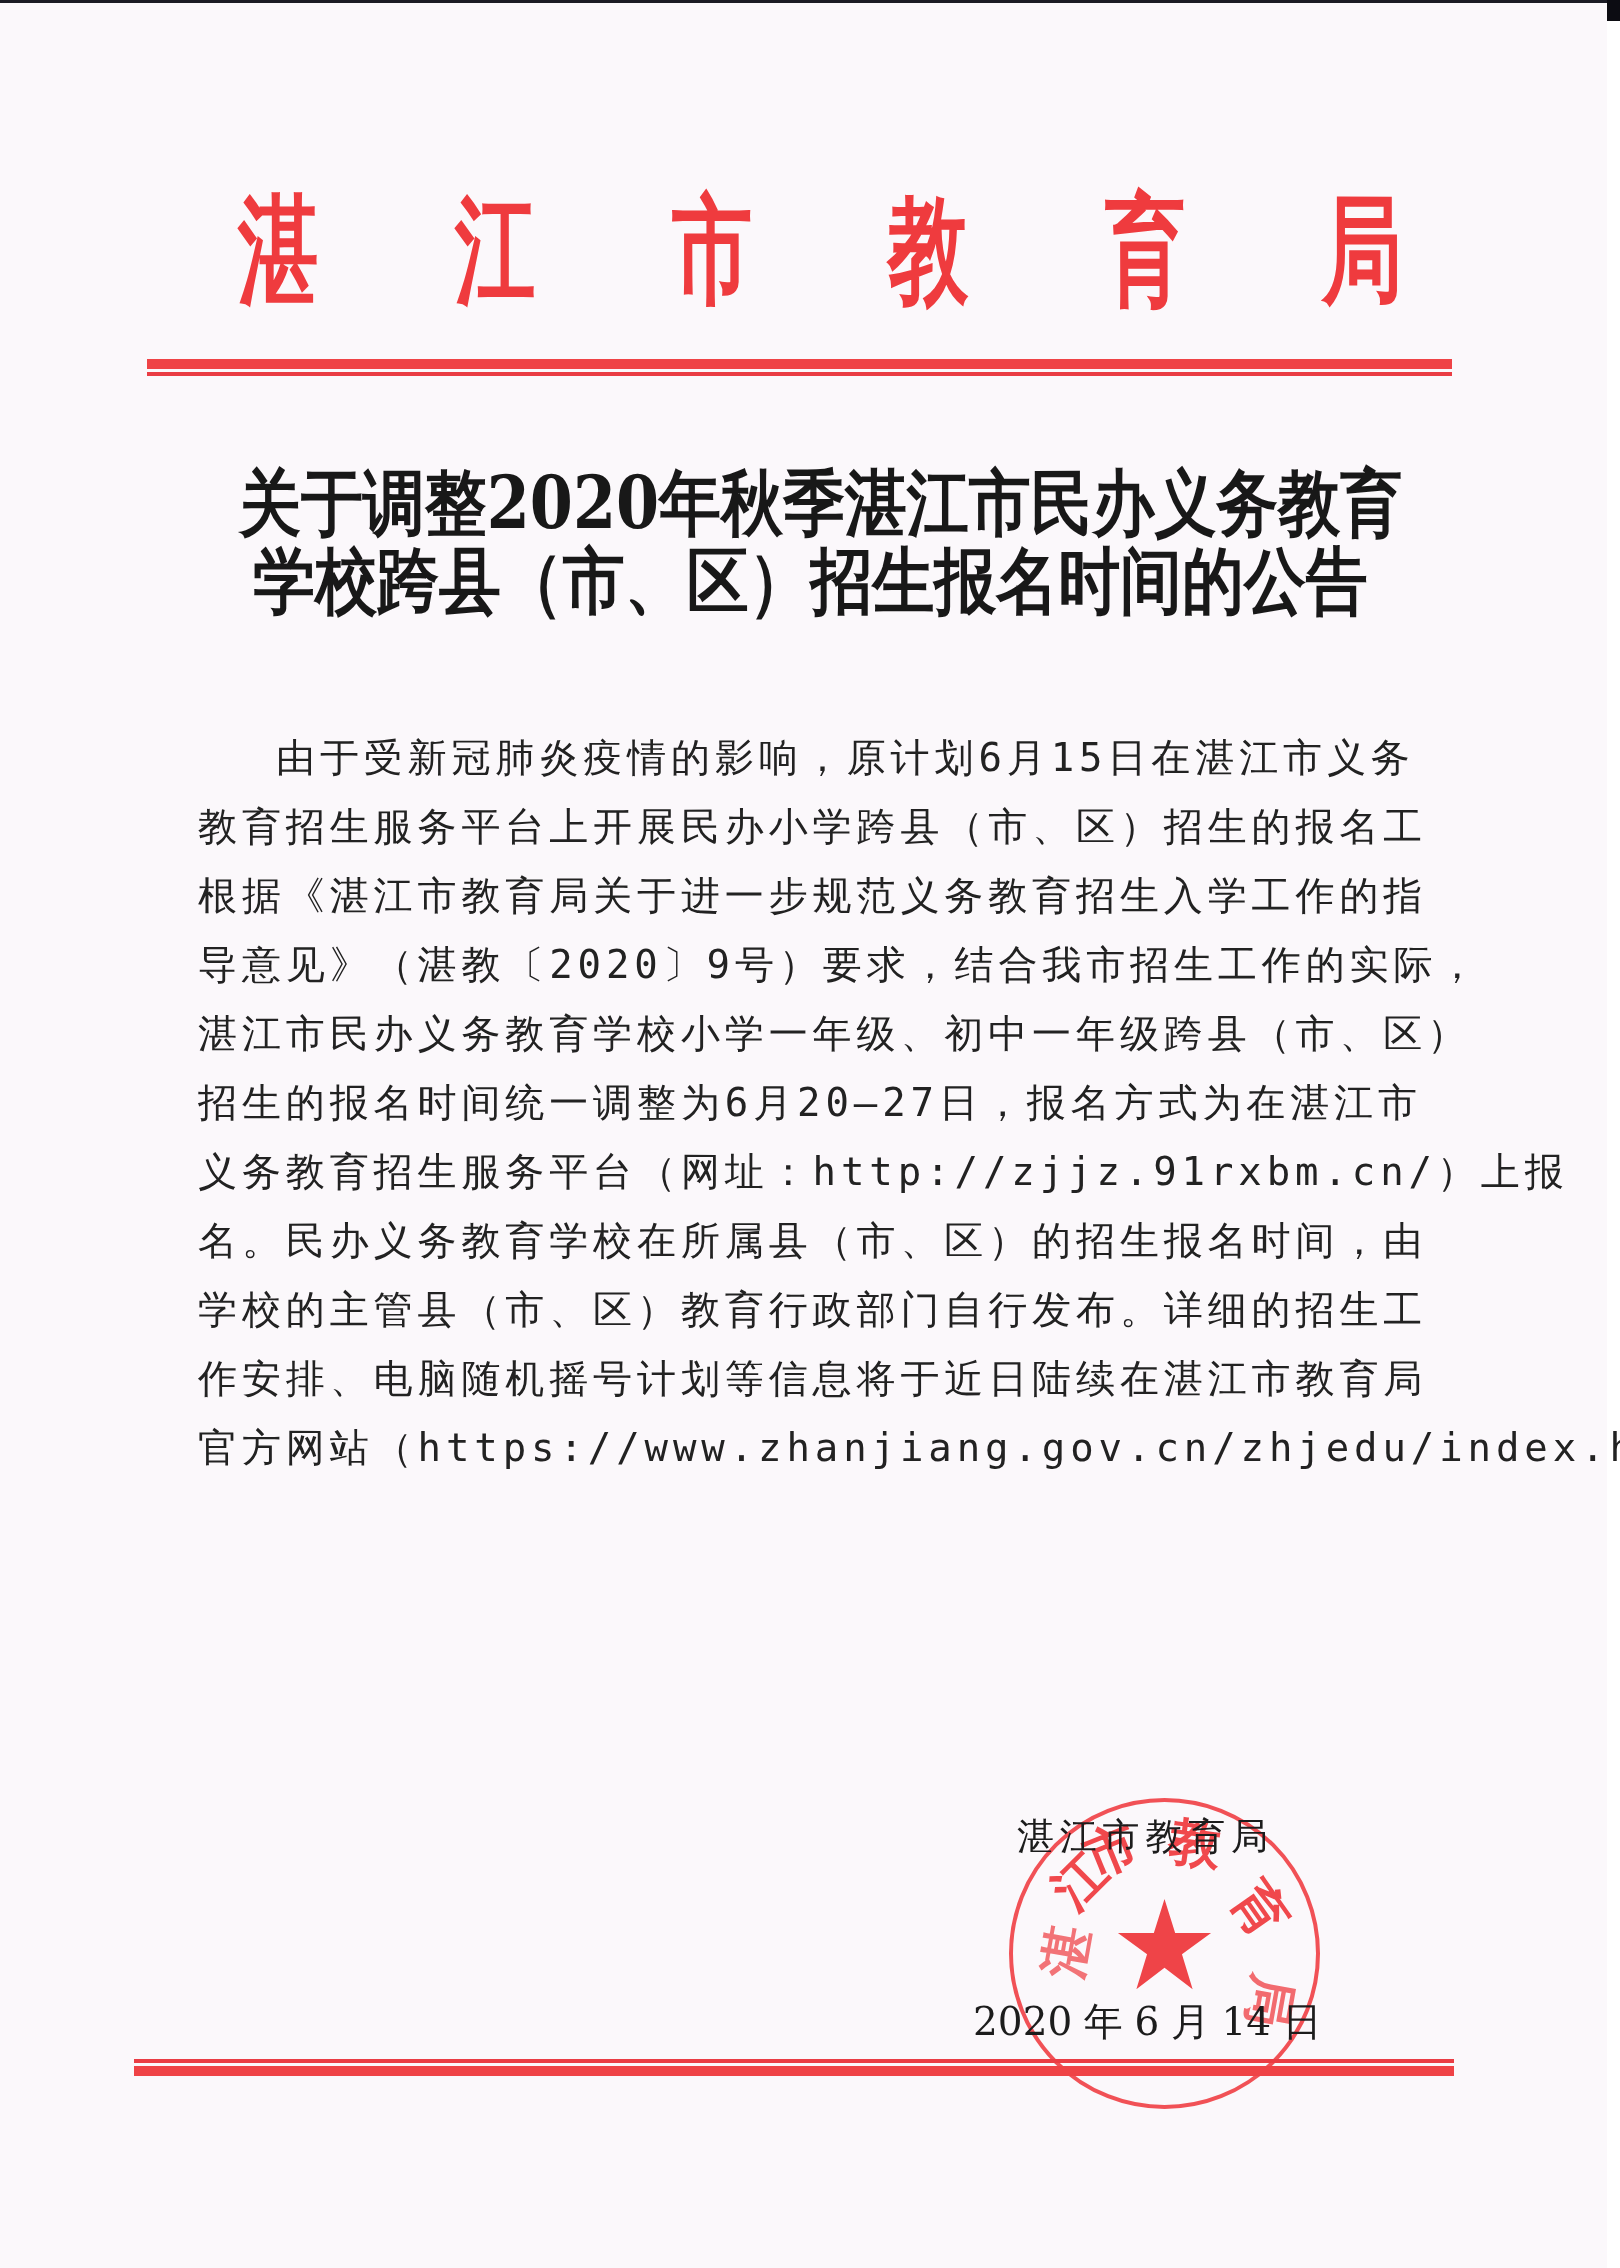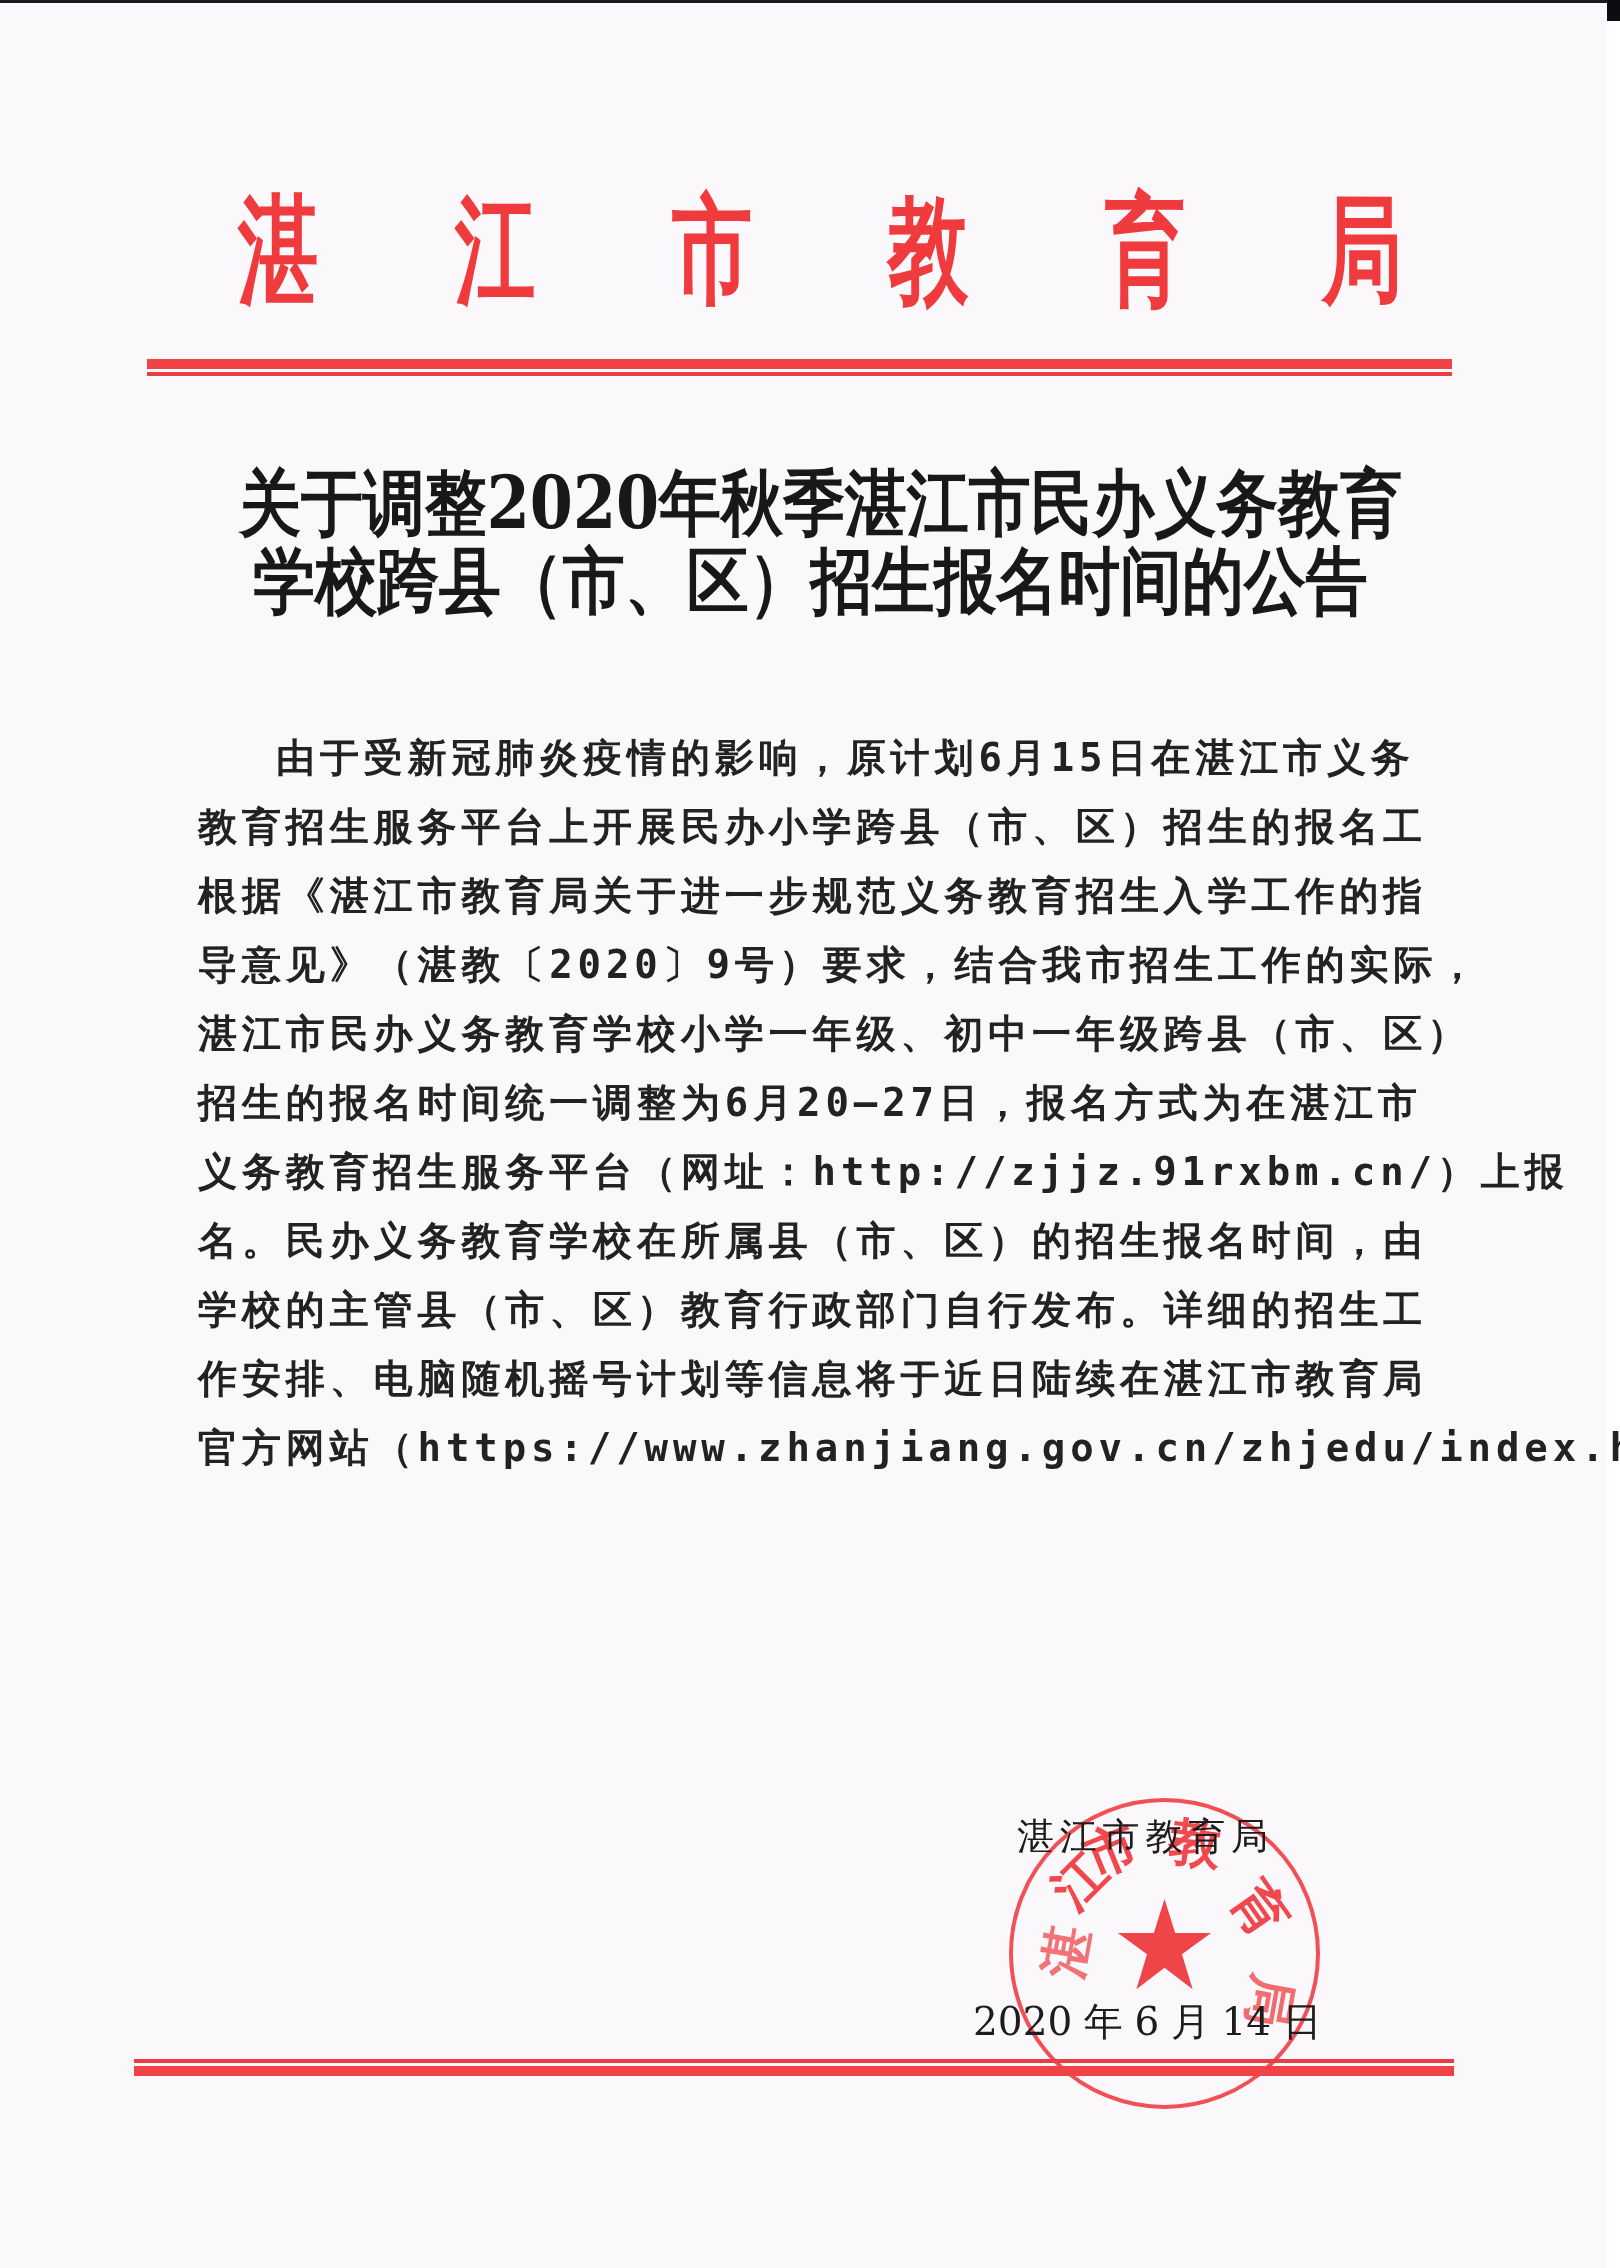--- a/index.html
+++ b/index.html
@@ -33,21 +33,20 @@
     position: absolute; left: 146px; top: 464px; width: 1329px; text-align: center;
     color: #181818; font-weight: bold; font-size: 72px; line-height: 78px;
     font-family: "DejaVu Serif", "Liberation Serif", serif;
   }
   .doc-title .tline { display: block; transform: scaleX(0.86); transform-origin: center; white-space: nowrap; }
 
   .body-text {
     position: absolute; left: 198px; top: 723px; width: 1223px;
     color: #222; font-size: 39px; line-height: 69px;
     font-family: "DejaVu Sans Mono", "Liberation Mono", monospace;
-    font-weight: bold;
   }
   .body-line { display: block; white-space: nowrap; letter-spacing: 4.9px; height: 69px; }
   .body-line.indent { padding-left: 78px; }
 
   .seal {
     position: absolute; left: 1009px; top: 1798px; width: 311px; height: 311px;
     border: 4.9px solid rgba(238,52,56,0.85); border-radius: 50%; box-sizing: border-box;
   }
   .seal-char {
     position: absolute; color: rgba(238,52,56,0.9); font-size: 52px; font-weight: bold;

